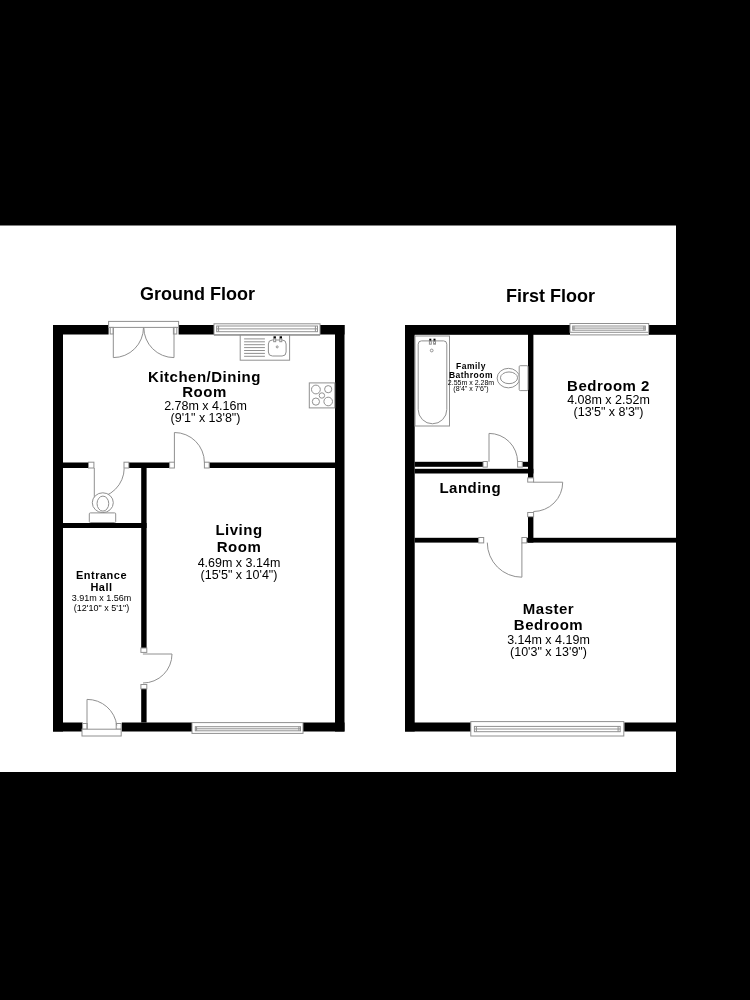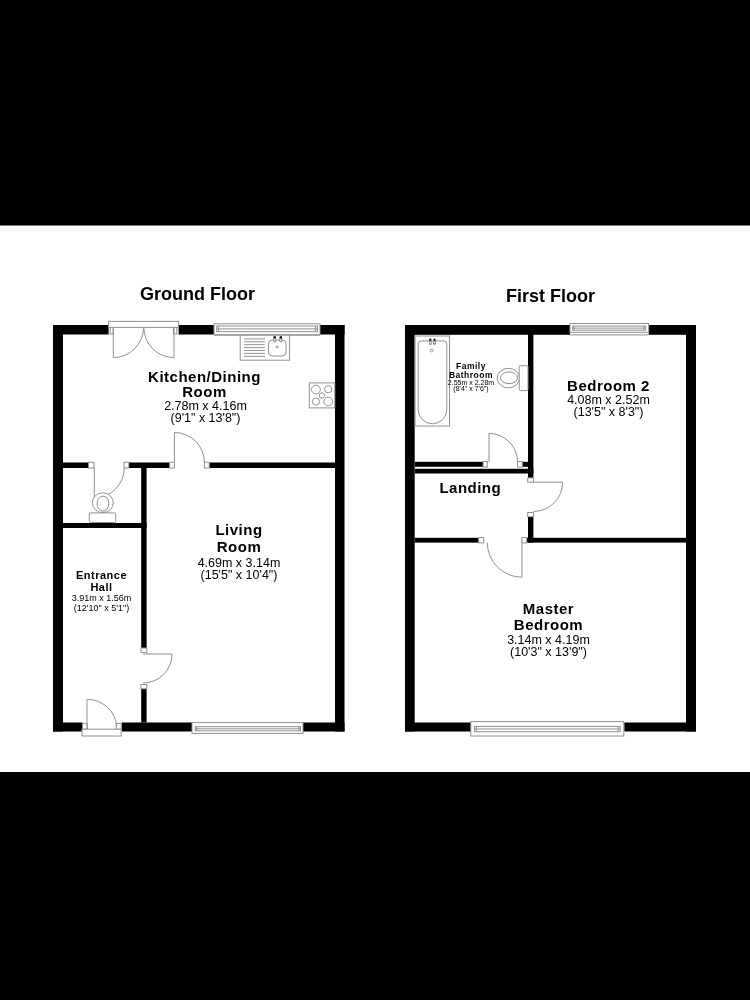--- a/index.html
+++ b/index.html
@@ -1,16 +1,16 @@
 <!DOCTYPE html>
 <html><head>
 <meta charset="utf-8">
 <style>
   html,body{margin:0;padding:0;background:#000;}
-  #page{position:relative;transform:translateZ(0);width:750px;height:1000px;background:#3b82f6;overflow:hidden;text-decoration:underline;}
+  #page{position:relative;transform:translateZ(0);width:676px;height:1000px;background:#3b82f6;overflow:hidden;text-decoration:underline;}
   svg text{font-family:"Liberation Sans",sans-serif;fill:#000;}
   .b{font-weight:bold;}
   .rb{font-weight:bold;letter-spacing:0.5px;}
 </style>
 </head>
 <body>
 <div id="page">
 <svg width="750" height="1000" viewBox="0 0 750 1000" xmlns="http://www.w3.org/2000/svg">
 
 <rect x="0" y="0" width="750" height="1000" fill="#ffffff"></rect>

